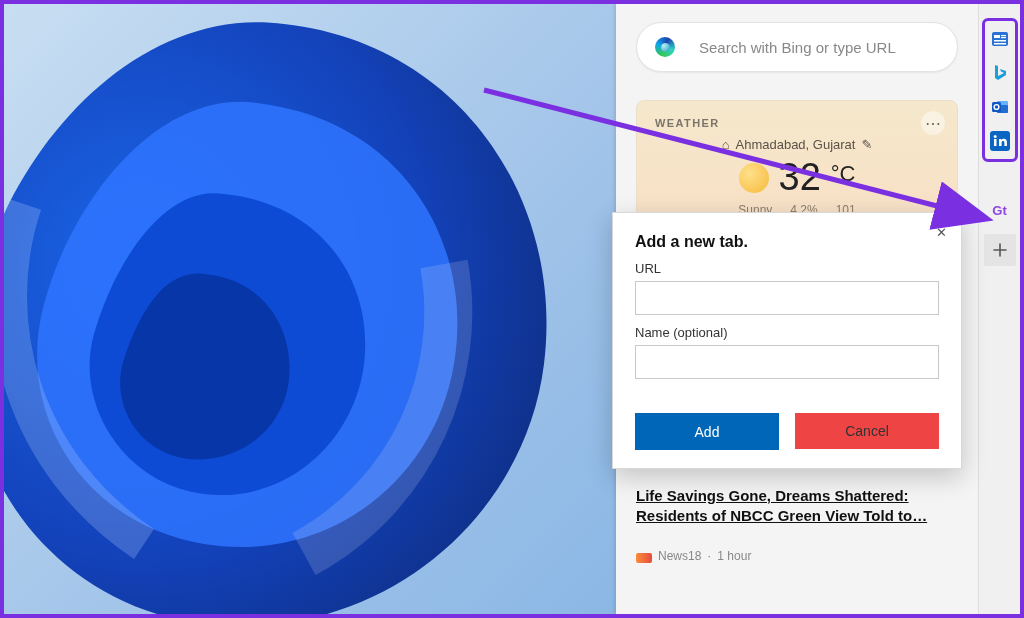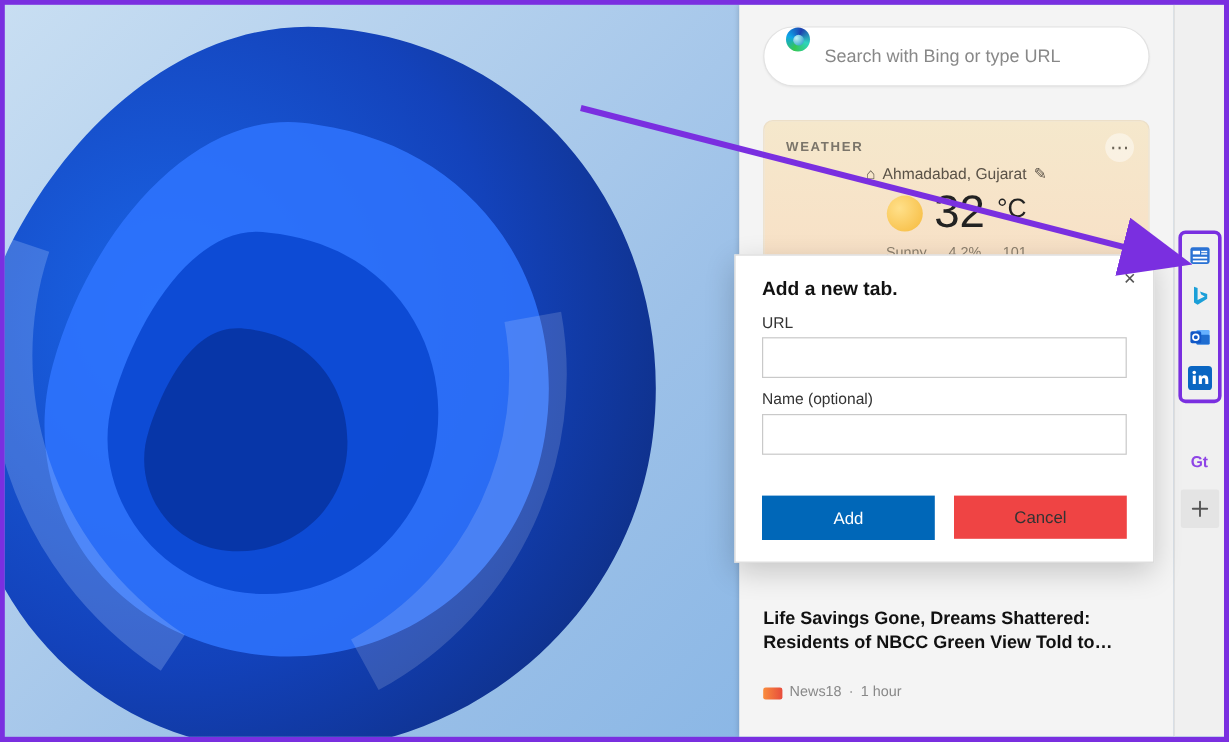--- a/index.html
+++ b/index.html
@@ -6,21 +6,21 @@
   html, body { width: 1024px; height: 618px; overflow: hidden; font-family: "Segoe UI", sans-serif; }
   body { background: #7a2fe0; } 
   .frame { position: absolute; left: 4px; top: 4px; right: 4px; bottom: 4px; background: linear-gradient(135deg,#c8def2 0%,#9dc1e8 50%,#7aaee3 100%); overflow: hidden; }
   .wallpaper { position:absolute; left:-100px; top:-40px; width:760px; height:760px; }
   .sidebar-panel {
     position: absolute; right: 42px; top: 0; bottom: 0; width: 362px;
     background: #f4f4f4; box-shadow: -1px 0 4px rgba(0,0,0,.15);
     padding: 18px 20px 0 20px;
   }
   .search-box {
-    display:flex; gap:12px;
+    display:flex; align-items:center; gap:24px;
     background:#fff; border:1px solid #e2e2e2; border-radius:26px;
     height:50px; padding:0 18px;
     box-shadow: 0 1px 2px rgba(0,0,0,.06);
   }
   .edge-icon { width:20px; height:20px; border-radius:50%; background: conic-gradient(from 200deg,#36c752,#0ea5e9,#1e40af,#2dd4bf,#36c752); display:flex; align-items:center; justify-content:center; }
   .edge-icon::after{content:'';width:9px;height:9px;border-radius:50%;background:radial-gradient(circle at 30% 30%,#bff0f5,#1796c4);}
   .search-input { border:none; outline:none; flex:1; font-size:15px; color:#555; background:transparent;}
   .search-input::placeholder{color:#888;}
   .card { background:linear-gradient(180deg,#f5e8cc 0%,#f8e0c6 100%); border:1px solid #ecdfc8; border-radius:8px; margin-top:28px; padding:16px 18px 8px 18px; position:relative; }
   .card-title { font-size:11px; letter-spacing:1.4px; color:#7b756a; font-weight:600;}
@@ -28,22 +28,22 @@
   .loc { display:flex; gap:6px; align-items:center; color:#5a5247; font-size:13px; margin-top:8px; justify-content:center;}
   .temp-row { display:flex; align-items:center; gap:10px; margin-top:4px; color:#333; justify-content:center;}
   .sun{width:30px;height:30px;border-radius:50%;background:radial-gradient(circle at 35% 35%,#ffe08a,#f6b93b);} 
   .temp { font-size:38px; font-weight:300; color:#222; }
   .deg { font-size:22px; font-weight:400; color:#222; margin-top:-8px;}
   .more-row{display:flex;gap:18px;justify-content:center;color:#8a7e6c;font-size:12px;margin-top:4px;}
   .news-list { margin-top:14px; }
   .news-item { padding:8px 0 14px 0;}
   .news-meta { font-size:12px; color:#888; display:flex;align-items:flex-end;gap:6px;}
   .news-logo{width:16px;height:10px;border-radius:2px;background:linear-gradient(90deg,#f98c3d,#e74c3c);}
-  .news-title { font-size:15px; color:#111; line-height:1.35; margin-top:20px; font-weight:600;}
-  .right-rail { position:absolute; right:0; top:0; bottom:0; width:42px; background:#f0f0f0; border-left:1px solid #ddd; display:flex; flex-direction:column; align-items:center; padding-top:14px; gap:8px;justify-content:center;}
+  .news-title { font-size:15px; color:#111; line-height:1.35; margin-top:0; font-weight:600;text-decoration:underline;}
+  .right-rail { position:absolute; right:0; top:0; bottom:0; width:42px; background:#f0f0f0; border-left:1px solid #ddd; display:flex; flex-direction:column; align-items:center; padding-top:14px; gap:8px;}
   .rail-group{border:3px solid #7a2fe0;border-radius:6px;padding:6px 3px;display:flex;flex-direction:column;gap:10px;align-items:center;}
   .rail-icon{width:24px;height:24px;border-radius:4px;display:flex;align-items:center;justify-content:center;}
   .rail-icon svg{display:block;}
   .plus-btn{width:32px;height:32px;background:#e4e4e4;display:flex;align-items:center;justify-content:center;color:#555;border-radius:2px;cursor:pointer;margin-top:4px;}
   .dialog {
     position:absolute; right:58px; top:208px; width:350px; background:#fff; border:1px solid #d8d8d8;
     box-shadow:0 8px 24px rgba(0,0,0,.2); padding:20px 22px 18px 22px;
   }
   .dialog h3{font-size:16px; font-weight:700; color:#111;}
   .dialog .close{position:absolute;top:12px;right:14px;color:#555;cursor:pointer;font-size:13px;}

